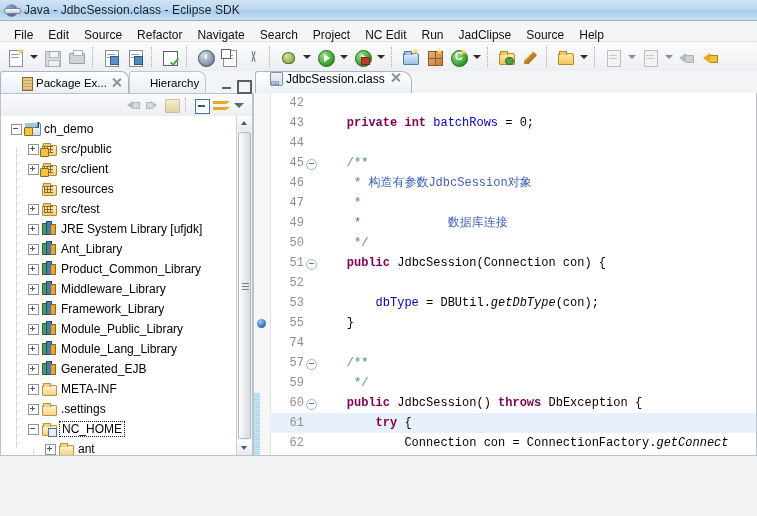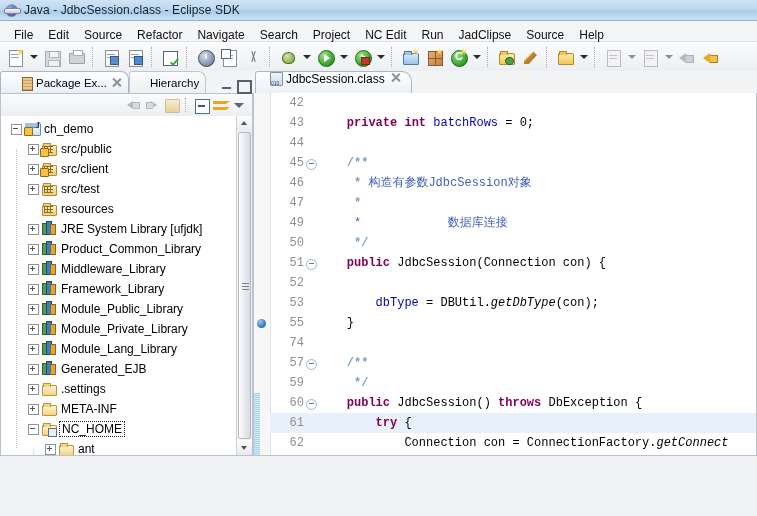--- a/index.html
+++ b/index.html
@@ -523,52 +523,62 @@
                 <span class="dashline" style="left:15px"></span>
               </span>
               <span class="twisty has closed">
                 <span class="plusv"></span>
               </span>
               <span class="nodeicon"><span class="ic-pkg"><span class="fld">
                     <i></i>
                   </span><span class="grid"></span><span class="lock"></span></span></span>
               <span class="lbl">src/client</span>
             </div>
-            <div class="node" id="tn4">
-              <span class="ind" style="width: 26px; position: relative;">
-                <span class="dashline" style="left:15px"></span>
-              </span>
-              <span class="twisty has closed">
-                <span class="plusv"></span>
-              </span>
-              <span class="nodeicon"><span class="ic-pkg"><span class="fld">
-                    <i></i>
-                  </span><span class="grid"></span></span></span>
-              <span class="lbl">src/test</span>
-            </div>
             <div class="node" id="tn5">
               <span class="ind" style="width: 26px; position: relative;">
                 <span class="dashline" style="left:15px"></span>
               </span>
               <span class="twisty"></span>
               <span class="nodeicon"><span class="ic-pkg"><span class="fld">
                     <i></i>
                   </span><span class="grid"></span></span></span>
               <span class="lbl">resources</span>
             </div>
+            <div class="node" id="tn4">
+              <span class="ind" style="width: 26px; position: relative;">
+                <span class="dashline" style="left:15px"></span>
+              </span>
+              <span class="twisty has closed">
+                <span class="plusv"></span>
+              </span>
+              <span class="nodeicon"><span class="ic-pkg"><span class="fld">
+                    <i></i>
+                  </span><span class="grid"></span></span></span>
+              <span class="lbl">src/test</span>
+            </div>
             <div class="node" id="tn6">
               <span class="ind" style="width: 26px; position: relative;">
                 <span class="dashline" style="left:15px"></span>
               </span>
               <span class="twisty has closed">
                 <span class="plusv"></span>
               </span>
               <span class="nodeicon"><span class="ic-lib"><span class="b1"></span><span class="b2"></span><span class="b3"></span></span></span>
               <span class="lbl">JRE System Library [ufjdk]</span>
             </div>
+            <div class="node" id="tn7">
+              <span class="ind" style="width: 26px; position: relative;">
+                <span class="dashline" style="left:15px"></span>
+              </span>
+              <span class="twisty has closed">
+                <span class="plusv"></span>
+              </span>
+              <span class="nodeicon"><span class="ic-lib"><span class="b1"></span><span class="b2"></span><span class="b3"></span></span></span>
+              <span class="lbl">Ant_Library</span>
+            </div>
             <div class="node" id="tn8">
               <span class="ind" style="width: 26px; position: relative;">
                 <span class="dashline" style="left:15px"></span>
               </span>
               <span class="twisty has closed">
                 <span class="plusv"></span>
               </span>
               <span class="nodeicon"><span class="ic-lib"><span class="b1"></span><span class="b2"></span><span class="b3"></span></span></span>
               <span class="lbl">Product_Common_Library</span>
             </div>
@@ -595,73 +605,63 @@
             <div class="node" id="tn11">
               <span class="ind" style="width: 26px; position: relative;">
                 <span class="dashline" style="left:15px"></span>
               </span>
               <span class="twisty has closed">
                 <span class="plusv"></span>
               </span>
               <span class="nodeicon"><span class="ic-lib"><span class="b1"></span><span class="b2"></span><span class="b3"></span></span></span>
               <span class="lbl">Module_Public_Library</span>
             </div>
-            <div class="node" id="tn13">
-              <span class="ind" style="width: 26px; position: relative;">
-                <span class="dashline" style="left:15px"></span>
-              </span>
-              <span class="twisty has closed">
-                <span class="plusv"></span>
-              </span>
-              <span class="nodeicon"><span class="ic-lib"><span class="b1"></span><span class="b2"></span><span class="b3"></span></span></span>
-              <span class="lbl">Module_Private_Library</span>
-            </div>
             <div class="node" id="tn14">
               <span class="ind" style="width: 26px; position: relative;">
                 <span class="dashline" style="left:15px"></span>
               </span>
               <span class="twisty has closed">
                 <span class="plusv"></span>
               </span>
               <span class="nodeicon"><span class="ic-lib"><span class="b1"></span><span class="b2"></span><span class="b3"></span></span></span>
               <span class="lbl">Module_Lang_Library</span>
             </div>
             <div class="node" id="tn15">
               <span class="ind" style="width: 26px; position: relative;">
                 <span class="dashline" style="left:15px"></span>
               </span>
               <span class="twisty has closed">
                 <span class="plusv"></span>
               </span>
               <span class="nodeicon"><span class="ic-lib"><span class="b1"></span><span class="b2"></span><span class="b3"></span></span></span>
               <span class="lbl">Generated_EJB</span>
+            </div>
+            <div class="node" id="tn17">
+              <span class="ind" style="width: 26px; position: relative;">
+                <span class="dashline" style="left:15px"></span>
+              </span>
+              <span class="twisty has closed">
+                <span class="plusv"></span>
+              </span>
+              <span class="nodeicon"><span class="ic-folder"><span class="fld">
+                    <i></i>
+                  </span></span></span>
+              <span class="lbl">META-INF</span>
             </div>
             <div class="node" id="tn16">
               <span class="ind" style="width: 26px; position: relative;">
                 <span class="dashline" style="left:15px"></span>
               </span>
               <span class="twisty has closed">
                 <span class="plusv"></span>
               </span>
               <span class="nodeicon"><span class="ic-folder"><span class="fld">
                     <i></i>
                   </span></span></span>
               <span class="lbl">.settings</span>
-            </div>
-            <div class="node" id="tn17">
-              <span class="ind" style="width: 26px; position: relative;">
-                <span class="dashline" style="left:15px"></span>
-              </span>
-              <span class="twisty has closed">
-                <span class="plusv"></span>
-              </span>
-              <span class="nodeicon"><span class="ic-folder"><span class="fld">
-                    <i></i>
-                  </span></span></span>
-              <span class="lbl">META-INF</span>
             </div>
             <div class="node" id="tn18">
               <span class="ind" style="width: 26px; position: relative;">
                 <span class="dashline" style="left:15px"></span>
               </span>
               <span class="twisty has"></span>
               <span class="nodeicon"><span class="ic-folder"><span class="fld">
                     <i></i>
                   </span><span class="badge"></span></span></span>
               <span class="lbl" style="outline: rgb(34, 34, 34) dotted 1px; padding: 0px 2px;">NC_HOME</span>

